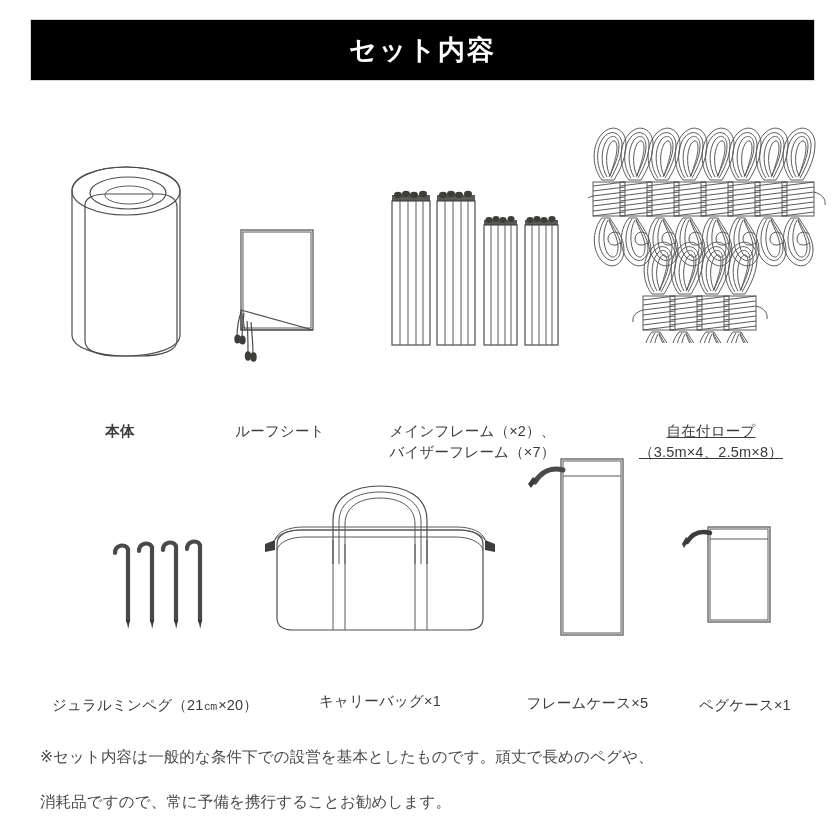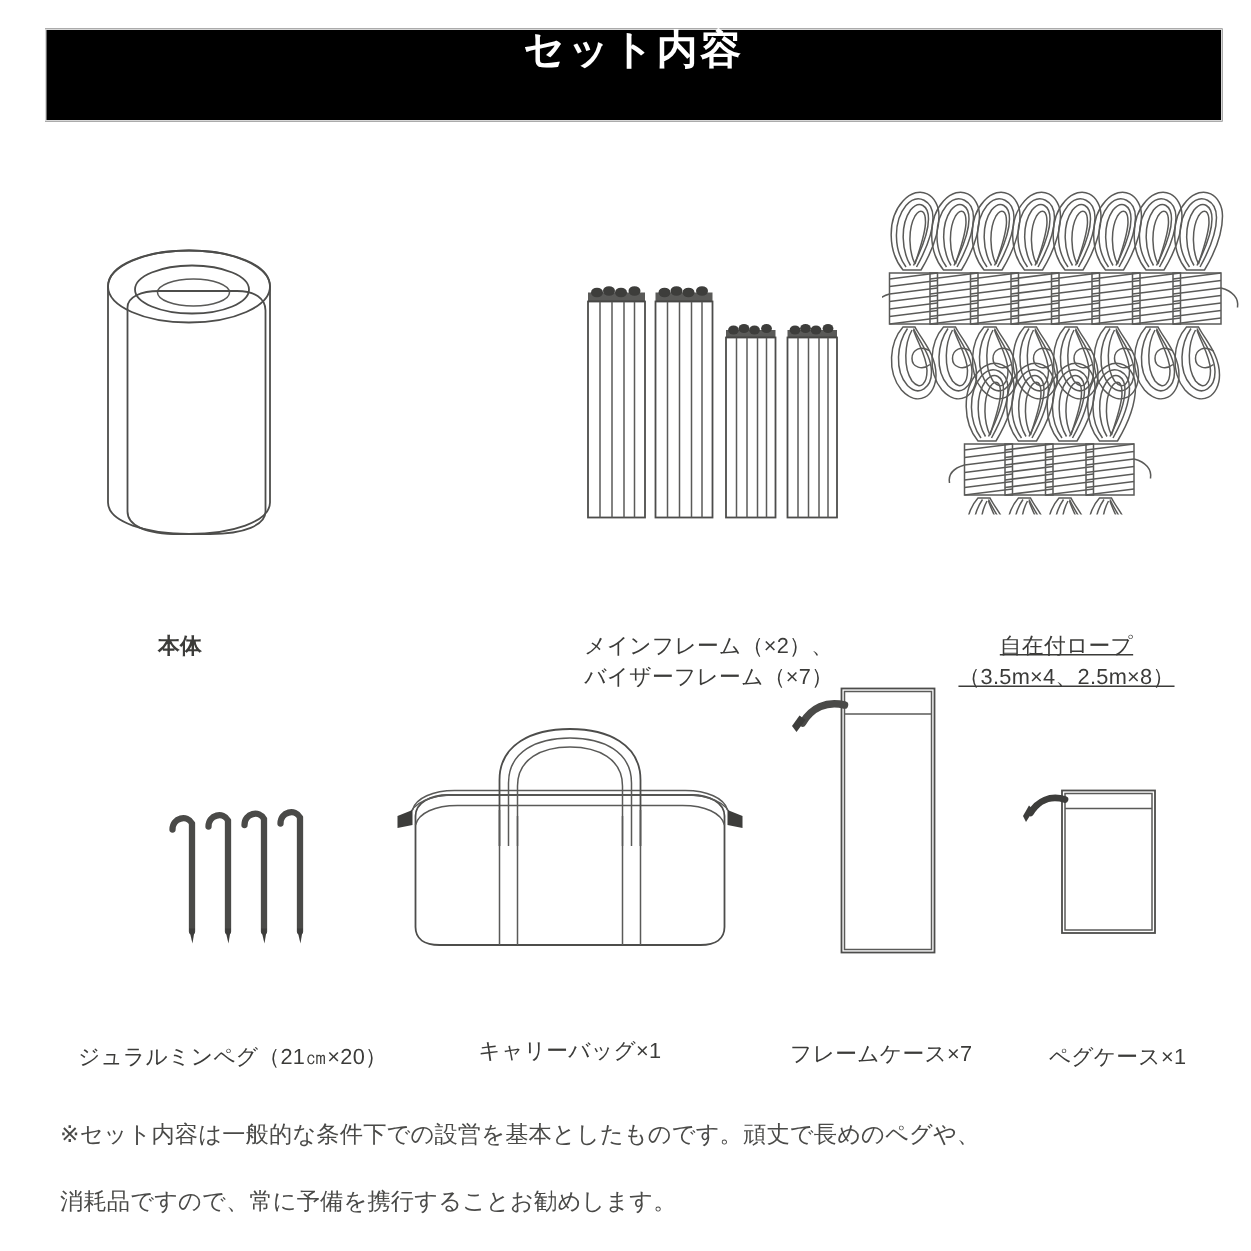--- a/index.html
+++ b/index.html
@@ -27,20 +27,21 @@
   .banner {
     position: absolute;
     left: 30px;
     top: 19px;
     width: 785px;
     height: 62px;
     background: #000000;
     border: 1px solid #d8d8d8;
     box-sizing: border-box;
     display: flex;
+    align-items: center;
     justify-content: center;
   }
   .banner-title {
     color: #ffffff;
     font-size: 27px;
     font-weight: bold;
     letter-spacing: 2px;
     line-height: 1;
   }
 
@@ -104,20 +105,44 @@
 
         <ellipse class="ln" cx="78" cy="48" rx="38" ry="16"></ellipse>
         <ellipse class="ln-thin" cx="79" cy="50" rx="24" ry="9"></ellipse>
 
         <path class="ln" d="M35 60 C35 53 44 49 56 49 L108 49 C120 49 127 54 127 62 L127 196 C127 205 113 211 90 211 L70 211 C46 211 35 205 35 196 Z"></path>
       </svg>
     </div>
     <div class="caption bold" style="top:228px;">本体</div>
   </div>
 
+  <div class="item" style="left:205px; top:145px; width:150px; height:265px;">
+    <div class="art" style="left:18px; top:80px;">
+      <svg width="120" height="145" viewBox="0 0 120 145">
+
+        <rect class="ln" x="18" y="5" width="72" height="100"></rect>
+
+        <rect class="ln-thin" x="20" y="7" width="68" height="96"></rect>
+
+        <path class="ln" d="M18 85 L90 105 L18 105 Z"></path>
+        <path class="ln-thin" d="M18 85 L22 105"></path>
+
+        <path class="ln" d="M18 87 C15 96 14 104 14 112"></path>
+        <path class="ln" d="M21 88 C20 98 19 106 19 113"></path>
+        <path class="ln" d="M24 96 C25 108 25 118 25 128"></path>
+        <path class="ln" d="M28 97 C29 109 30 119 30 129"></path>
+
+        <ellipse class="fill-dark" cx="14.5" cy="114" rx="3.2" ry="4.5"></ellipse>
+        <ellipse class="fill-dark" cx="19.5" cy="115" rx="3.2" ry="4.5"></ellipse>
+        <ellipse class="fill-dark" cx="25" cy="131" rx="3.2" ry="4.8"></ellipse>
+        <ellipse class="fill-dark" cx="30.5" cy="132" rx="3.2" ry="4.8"></ellipse>
+      </svg>
+    </div>
+    <div class="caption" style="top:228px;">ルーフシート</div>
+  </div>
 
   <div class="item" style="left:355px; top:145px; width:235px; height:265px;">
     <div class="art" style="left:25px; top:42px;">
       <svg width="185" height="165" viewBox="0 0 185 165">
 
         <g>
           <rect class="ln" x="12" y="14" width="38" height="144"></rect>
           <line class="ln-thin" x1="20" y1="14" x2="20" y2="158"></line>
           <line class="ln-thin" x1="28" y1="14" x2="28" y2="158"></line>
           <line class="ln-thin" x1="36" y1="14" x2="36" y2="158"></line>
@@ -293,21 +318,21 @@
 
         <rect class="ln" x="36" y="9" width="62" height="176"></rect>
         <rect class="ln-thin" x="38" y="11" width="58" height="172"></rect>
 
         <line class="ln-thin" x1="38" y1="26" x2="96" y2="26"></line>
 
         <path d="M38 20 C26 17 16 22 10 32" fill="none" stroke="#4a4a48" stroke-width="5" stroke-linecap="round"></path>
         <path class="fill-dark" d="M12 30 L6 38 L3 34 L8 27 Z"></path>
       </svg>
     </div>
-    <div class="caption" style="top:195px;">フレームケース×7</div>
+    <div class="caption" style="top:195px;">フレームケース×5</div>
   </div>
 
   <div class="item" style="left:670px; top:505px; width:150px; height:185px;">
     <div class="art" style="left:12px; top:10px;">
       <svg width="125" height="115" viewBox="0 0 125 115">
         <rect class="ln" x="26" y="12" width="62" height="95"></rect>
         <rect class="ln-thin" x="28" y="14" width="58" height="91"></rect>
         <line class="ln-thin" x1="28" y1="24" x2="86" y2="24"></line>
         <path d="M28 18 C18 15 10 19 5 27" fill="none" stroke="#3d3d3b" stroke-width="4.5" stroke-linecap="round"></path>
         <path class="fill-dark" d="M7 25 L2 33 L0 29 L4 22 Z"></path>

